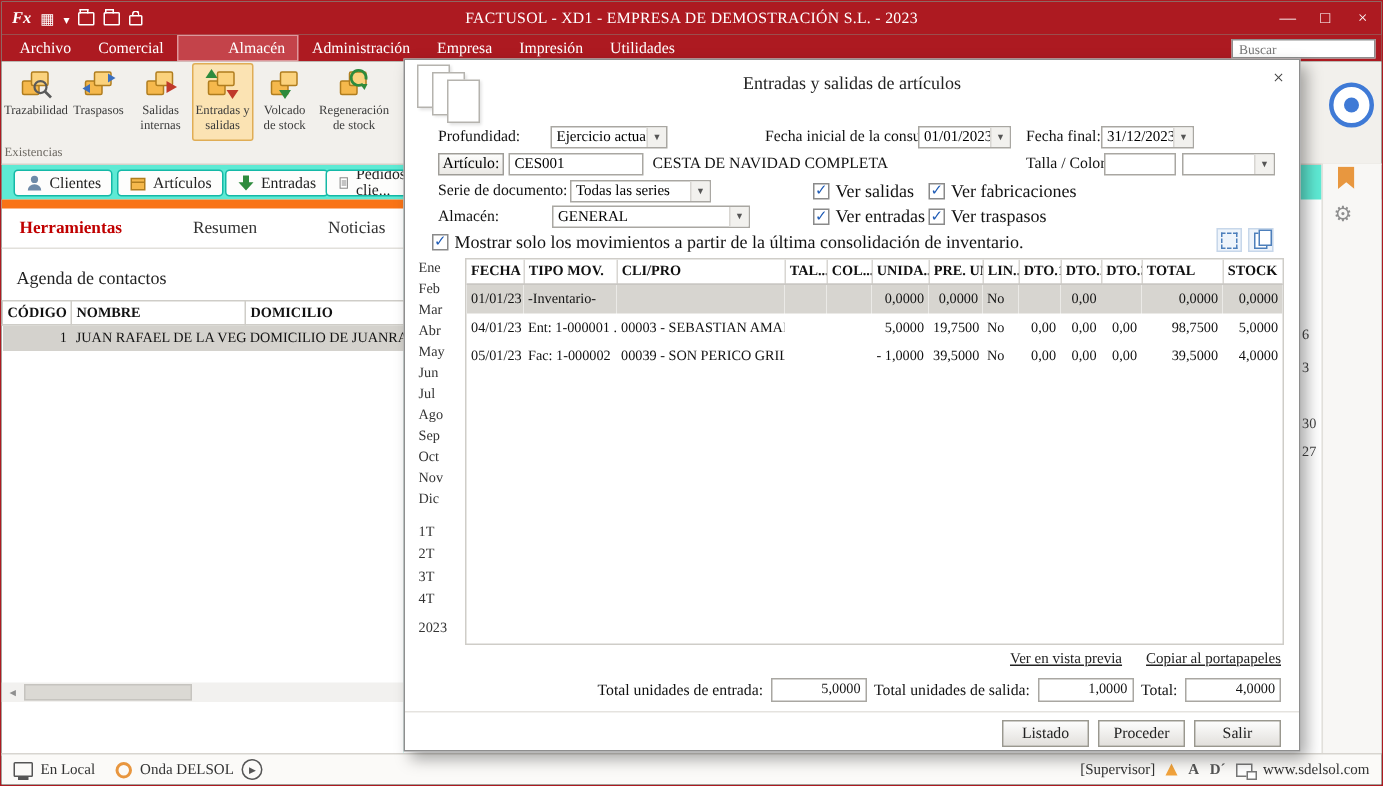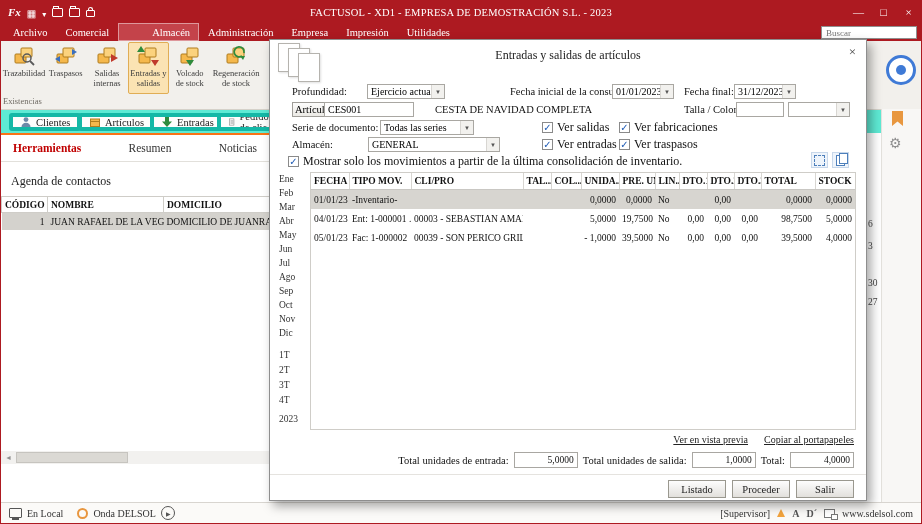--- a/index.html
+++ b/index.html
@@ -29,25 +29,25 @@
   .ribbon{position:absolute;left:0;top:40px;width:100%;height:68px;background:#f2f0ec;border-bottom:1px solid #d5d1c9;}
   .ribbon-group{position:absolute;left:2px;top:1px;width:300px;height:66px;}
   .rb-buttons{display:flex;align-items:flex-start;}
   .rb-btn{width:42px;min-height:52px;display:flex;flex-direction:column;align-items:center;padding:2px 1px 0;font-size:8.5px;color:#3c3c3c;text-align:center;line-height:1.15;border:1px solid transparent;border-radius:2px;box-sizing:border-box;}
   .rb-btn.wide{width:52px;}
   .rb-btn.selected{background:#fbe3b3;border-color:#e0ad55;}
   .rb-icon{margin-bottom:2px;}
   .rb-group-label{position:absolute;bottom:2px;left:0;width:262px;text-align:left;font-size:8.5px;color:#6e6a63;}
 
   
-  .qb-btn{position:absolute;top:112px;height:18px;background:#fdfdfc;border:4px solid #14b8a6;border-radius:3px;display:flex;align-items:center;gap:4px;padding:0 7px;font-size:10.5px;color:#222;box-sizing:border-box;}
+  .qb-btn{position:absolute;top:112px;height:18px;background:#fdfdfc;border:1px solid #14b8a6;border-radius:3px;display:flex;align-items:center;gap:4px;padding:0 7px;font-size:10.5px;color:#222;box-sizing:border-box;}
 
   
   .content-bg{position:absolute;left:268px;top:132px;right:0;bottom:21px;background:#fff;}
-  .left-panel{position:absolute;left:0;top:132px;width:268px;height:371px;background:#fff;border-top:2px solid #f97316;box-sizing:border-box;}
+  .left-panel{position:absolute;left:0;top:132px;width:268px;height:371px;background:#fff;border-top:6px solid #f97316;box-sizing:border-box;}
   .lp-tabs{display:flex;justify-content:space-between;align-items:center;height:26px;padding:0 12px;border-bottom:1px solid #e2e0db;}
   .lp-tab{font-size:11.5px;color:#333;}
   .lp-tab.active{color:#c00000;font-weight:bold;}
   .lp-title{font-size:12px;color:#222;padding:12px 10px 7px;}
   .lp-table{border-collapse:collapse;width:268px;font-size:9.5px;table-layout:fixed;color:#111;}
   .lp-table th{border:1px solid #cfcdc8;font-weight:bold;text-align:left;padding:1px 3px;height:13px;overflow:hidden;white-space:nowrap;background:#fff;}
   .lp-table td{padding:1px 3px;height:15px;overflow:hidden;white-space:nowrap;}
   .lp-row-selected{background:#d4d2cd;}
   .lp-table .num{text-align:right;}
   .lp-scroll{position:absolute;left:0;top:316px;width:100%;height:13px;background:#f2f1ef;display:flex;align-items:center;}
@@ -331,21 +331,21 @@
       <span class="field-text">01/01/2023</span>
       <span class="arrow"></span>
     </div>
     <span class="lbl" style="left:414px;top:44px;">Fecha final:</span>
     <div class="field" style="left:464px;top:44px;width:62px;">
       <span class="field-text">31/12/2023</span>
       <span class="arrow"></span>
     </div>
 
     <div class="lookup-btn" style="left:22px;top:62px;">Artículo:</div>
-    <div class="field" style="left:54px;top:62px;width:90px;">
+    <div class="field" style="left:69px;top:62px;width:90px;">
       <span class="field-text">CES001</span>
     </div>
     <span class="static-text" style="left:165px;top:62px;">CESTA DE NAVIDAD COMPLETA</span>
     <span class="lbl" style="left:414px;top:62px;">Talla / Color:</span>
     <div class="field" style="left:466px;top:62px;width:48px;">
       <span class="field-text"></span>
     </div>
     <div class="field" style="left:518px;top:62px;width:62px;">
       <span class="field-text"></span>
       <span class="arrow"></span>

